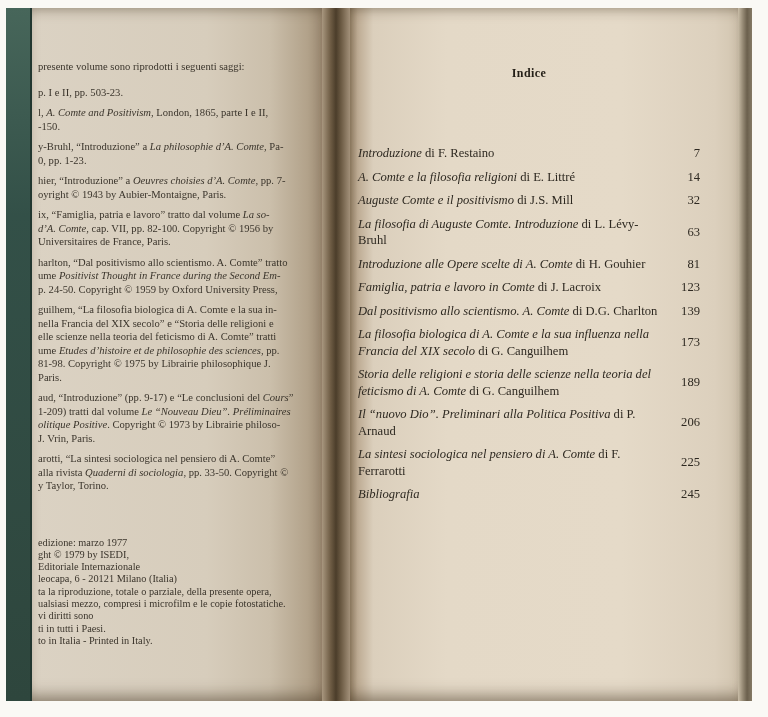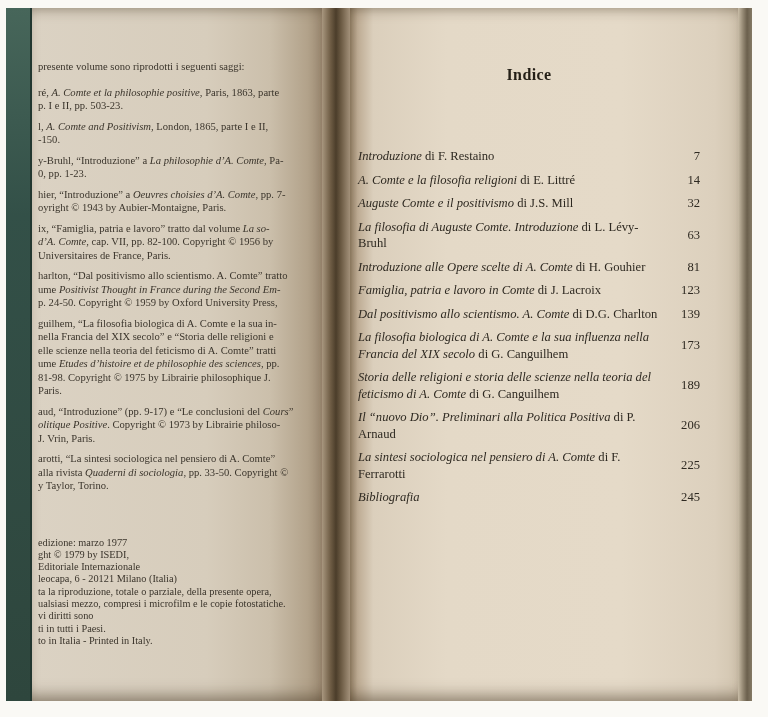--- a/index.html
+++ b/index.html
@@ -41,21 +41,21 @@
     background:linear-gradient(to right,#c9bda7 0%,#958974 35%,#6b604d 65%,#857a66 100%);
   }
   .credits .line{white-space:nowrap;overflow:hidden;}
   .credits .intro{margin-bottom:12px;}
   .para{margin-bottom:7px;}
   .colophon{margin-top:44px;font-size:10.3px;line-height:12.3px;}
   .colophon .line{white-space:nowrap;overflow:hidden;}
 
   .toc{padding:58px 38px 0 8px;color:#2e2921;}
   .toc-title{
-    font-weight:bold;font-size:16px;letter-spacing:.4px;text-align:center;
+    font-weight:bold;font-size:12px;letter-spacing:.4px;text-align:center;
     margin-bottom:64px;color:#241f17;
   }
   .toc-entry{
     display:flex;align-items:center;margin-bottom:7px;
     font-size:12.6px;line-height:16.5px;
   }
   .toc-text{width:302px;font-style:italic;}
   .toc-author{font-style:normal;}
   .toc-page{margin-left:auto;font-style:normal;padding-left:6px;}
 </style>
@@ -63,21 +63,20 @@
 <body>
 
 <div class="scene">
   <div class="cover-strip"></div>
 
   <div class="page left">
     <div class="credits">
       <div class="line intro">presente volume sono riprodotti i seguenti saggi:</div>
       <div>
           <div class="para">
-            <div class="line"><span>ré, </span><i>A. Comte et la philosophie positive</i><span>, Paris, 1863, parte</span></div>
             <div class="line"><span>p. I e II, pp. 503-23.</span></div>
           </div>
           <div class="para">
             <div class="line"><span>l, </span><i>A. Comte and Positivism</i><span>, London, 1865, parte I e II,</span></div>
             <div class="line"><span>-150.</span></div>
           </div>
           <div class="para">
             <div class="line"><span>y-Bruhl, “Introduzione” a </span><i>La philosophie d’A. Comte</i><span>, Pa-</span></div>
             <div class="line"><span>0, pp. 1-23.</span></div>
           </div>
@@ -98,20 +97,21 @@
           <div class="para">
             <div class="line"><span>guilhem, “La filosofia biologica di A. Comte e la sua in-</span></div>
             <div class="line"><span>nella Francia del XIX secolo” e “Storia delle religioni e</span></div>
             <div class="line"><span>elle scienze nella teoria del feticismo di A. Comte” tratti</span></div>
             <div class="line"><span>ume </span><i>Etudes d’histoire et de philosophie des sciences</i><span>, pp.</span></div>
             <div class="line"><span>81-98. Copyright © 1975 by Librairie philosophique J.</span></div>
             <div class="line"><span>Paris.</span></div>
           </div>
           <div class="para">
             <div class="line"><span>aud, “Introduzione” (pp. 9-17) e “Le conclusioni del </span><i>Cours</i><span>”</span></div>
+            <div class="line"><span>1-209) tratti dal volume </span><i>Le “Nouveau Dieu”. Préliminaires</i></div>
             <div class="line"><i>olitique Positive</i><span>. Copyright © 1973 by Librairie philoso-</span></div>
             <div class="line"><span>J. Vrin, Paris.</span></div>
           </div>
           <div class="para">
             <div class="line"><span>arotti, “La sintesi sociologica nel pensiero di A. Comte”</span></div>
             <div class="line"><span>alla rivista </span><i>Quaderni di sociologia</i><span>, pp. 33-50. Copyright ©</span></div>
             <div class="line"><span>y Taylor, Torino.</span></div>
           </div>
         </div>
       <div class="colophon">

